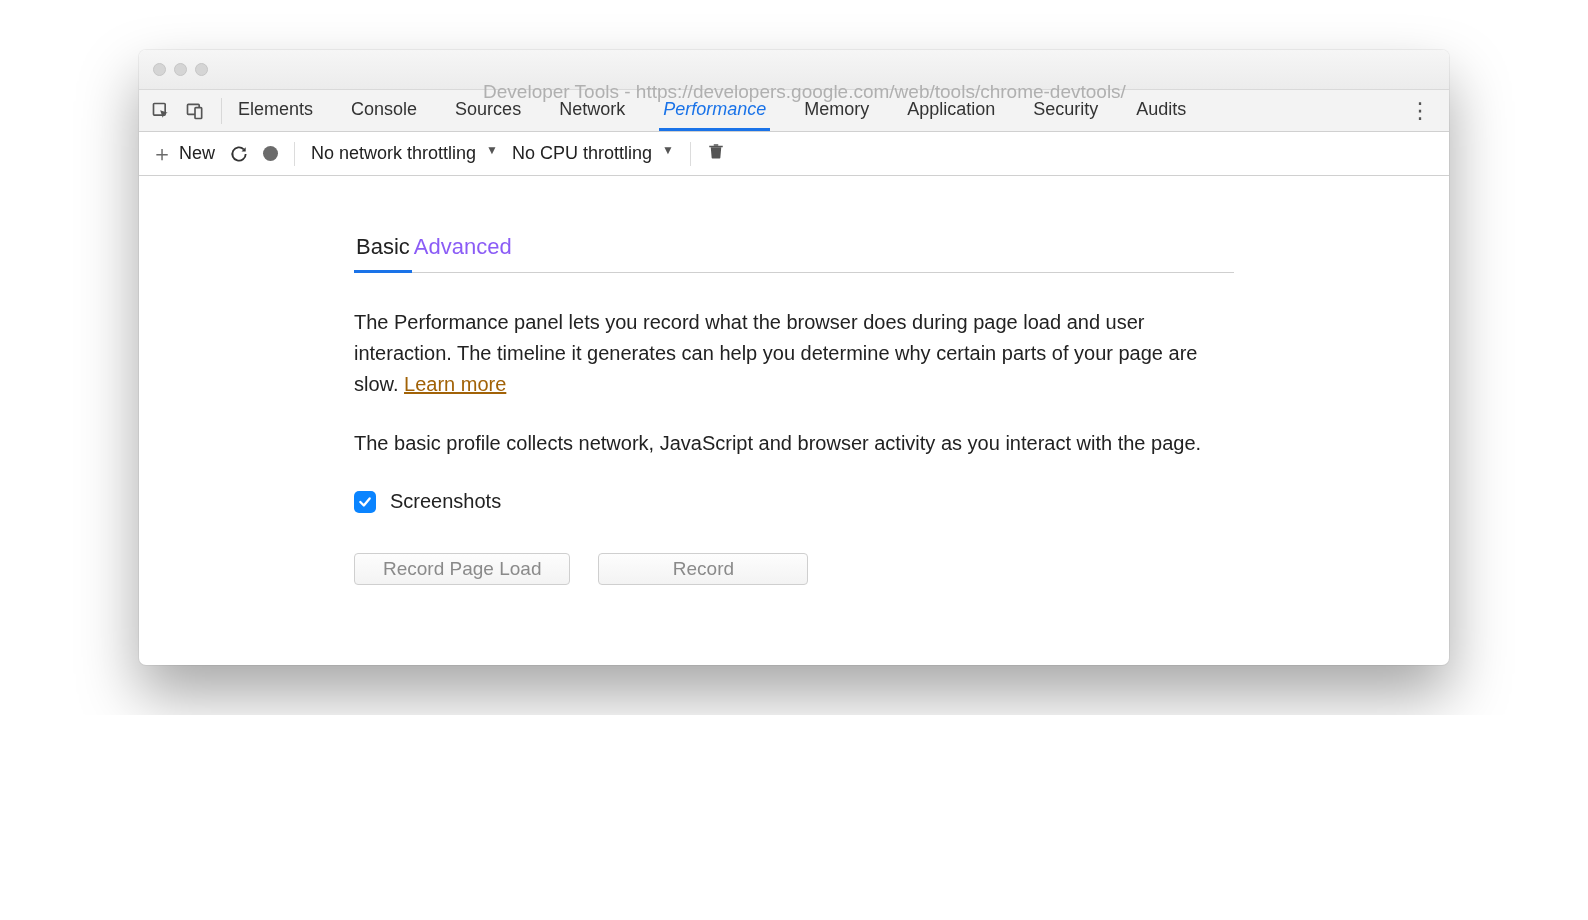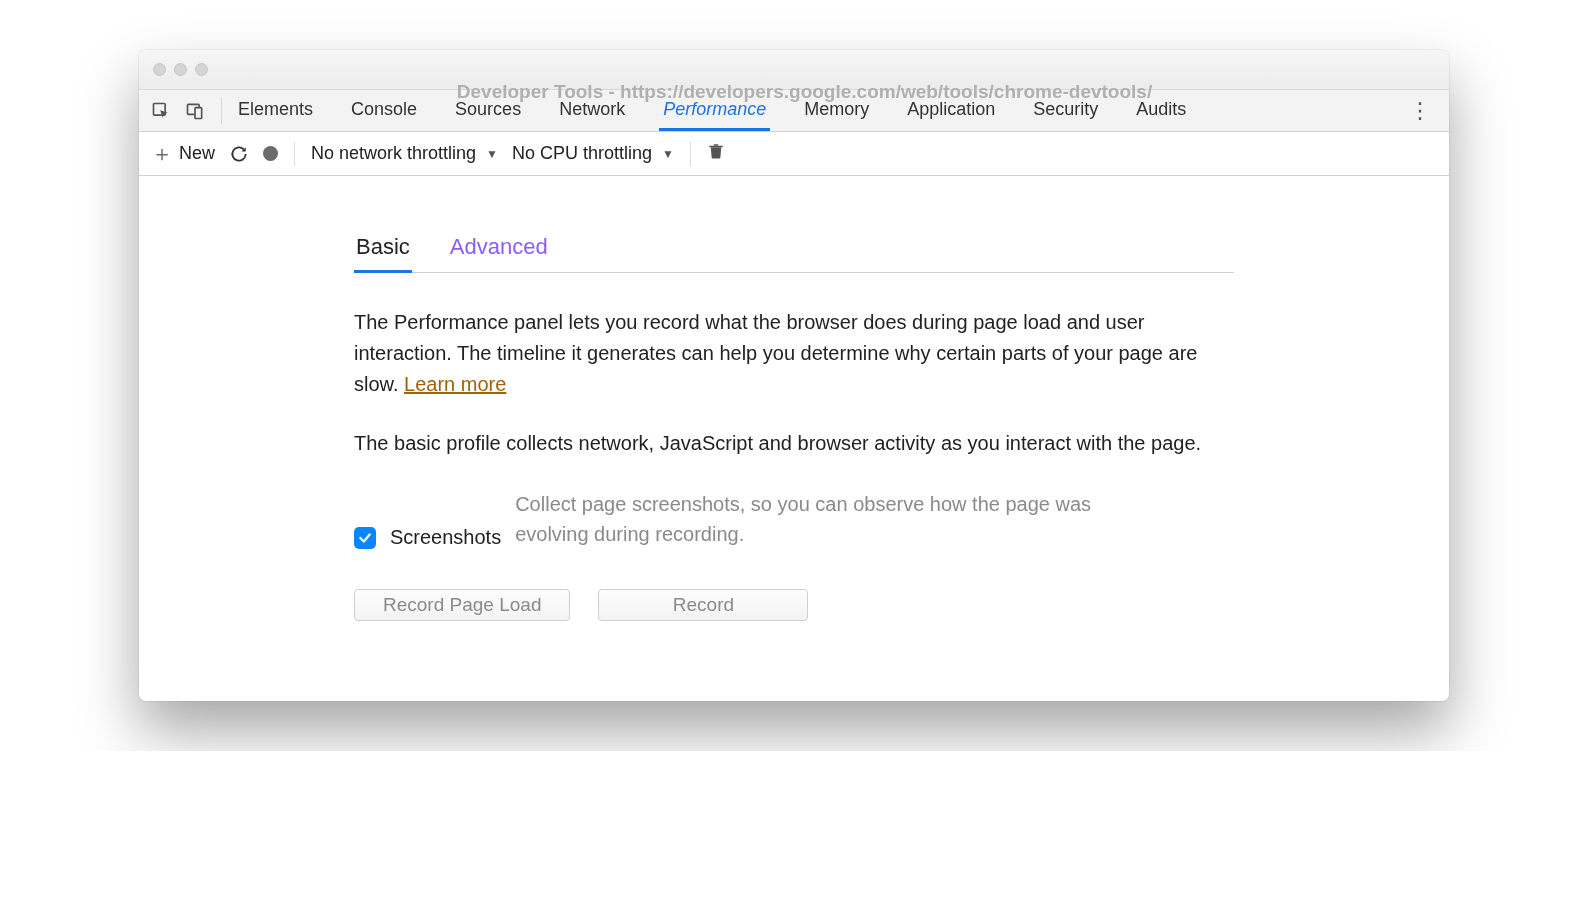--- a/index.html
+++ b/index.html
@@ -29,21 +29,21 @@
   .traffic-lights { display: flex; gap: 8px; margin-right: 16px; }
   .traffic-light {
     width: 13px; height: 13px; border-radius: 50%;
     background: #d5d5d5; border: 1px solid #c6c6c6;
   }
   .window-title {
     flex: 1;
     text-align: center;
     font-size: 19px;
     color: #b0b0b0;
-    font-weight: 700;
+    font-weight: 400;
     margin-right: 50px;
     margin-top: 44px;
   }
   .tabbar {
     height: 42px;
     display: flex;
     align-items: center;
     border-bottom: 1px solid #d0d0d0;
     background: #f3f3f3;
     padding: 0 10px;
@@ -72,31 +72,31 @@
     border-bottom: 1px solid #d0d0d0;
     font-size: 18px;
     color: #222;
     gap: 14px;
     background: #fff;
   }
   .tool-sep { width: 1px; height: 24px; background: #dcdcdc; margin: 0 2px; }
   .tool-new { display: flex; align-items: center; gap: 6px; cursor: pointer; }
   .tool-new .plus { font-size: 22px; font-weight: 300; color: #6b6b6b; }
   .record-dot { width: 15px; height: 15px; border-radius: 50%; background: #6b6b6b; cursor: pointer; }
-  .throttle { display: flex; align-items: center; gap: 10px; cursor: pointer; }
+  .throttle { display: flex; gap: 10px; cursor: pointer; }
   .tri-down { font-size: 12px; color: #555; }
   .trash { cursor: pointer; color: #555; }
   .content {
     padding: 58px 0 80px 0;
     display: flex;
     justify-content: center;
   }
   .panel { width: 880px; }
   .subtabs {
-    display: flex; gap: 36px;
+    display: flex; 
     border-bottom: 1px solid #cfcfcf;
     font-size: 22px;
     margin-bottom: 34px;
   }
   .subtab {
     padding: 0 2px 10px 2px;
     cursor: pointer;
     color: #8b5cf6;
     border-bottom: 3px solid transparent;
     margin-bottom: -1px;
@@ -249,21 +249,20 @@
 
       <p class="para">The basic profile collects network, JavaScript and browser activity as you interact with the page.</p>
 
       <div class="option-row">
         <div class="checkbox">
           <svg viewBox="0 0 24 24" fill="none" stroke="#fff" stroke-width="4" stroke-linecap="round" stroke-linejoin="round">
               <polyline points="4 12 10 18 20 6"></polyline>
             </svg>
         </div>
         <div class="option-label">Screenshots</div>
-        <div class="option-desc">Collect page screenshots, so you can observe how the page was evolving during recording.</div>
       </div>
 
       <div class="button-row">
         <button class="btn">Record Page Load</button>
         <button class="btn">Record</button>
       </div>
     </div>
   </div>
 
 </div>

